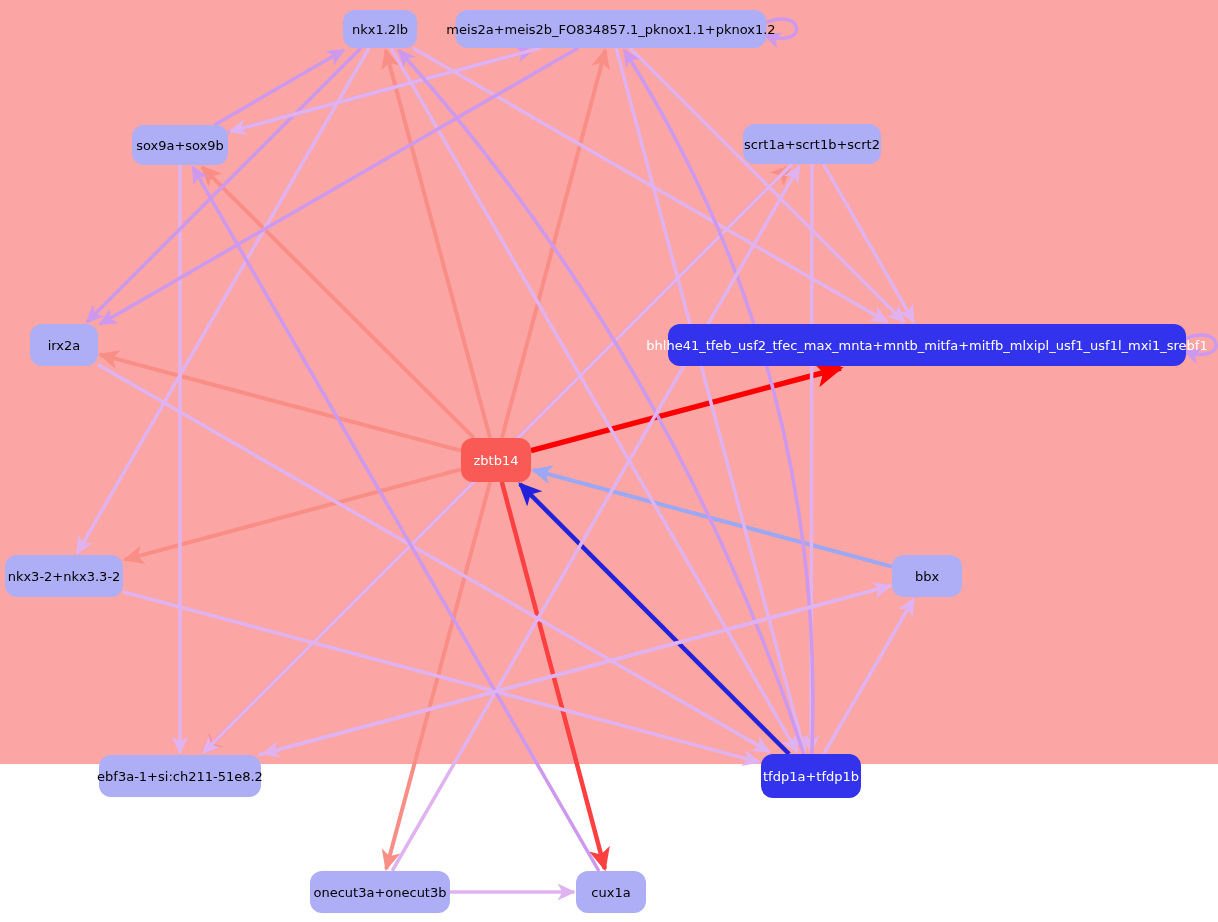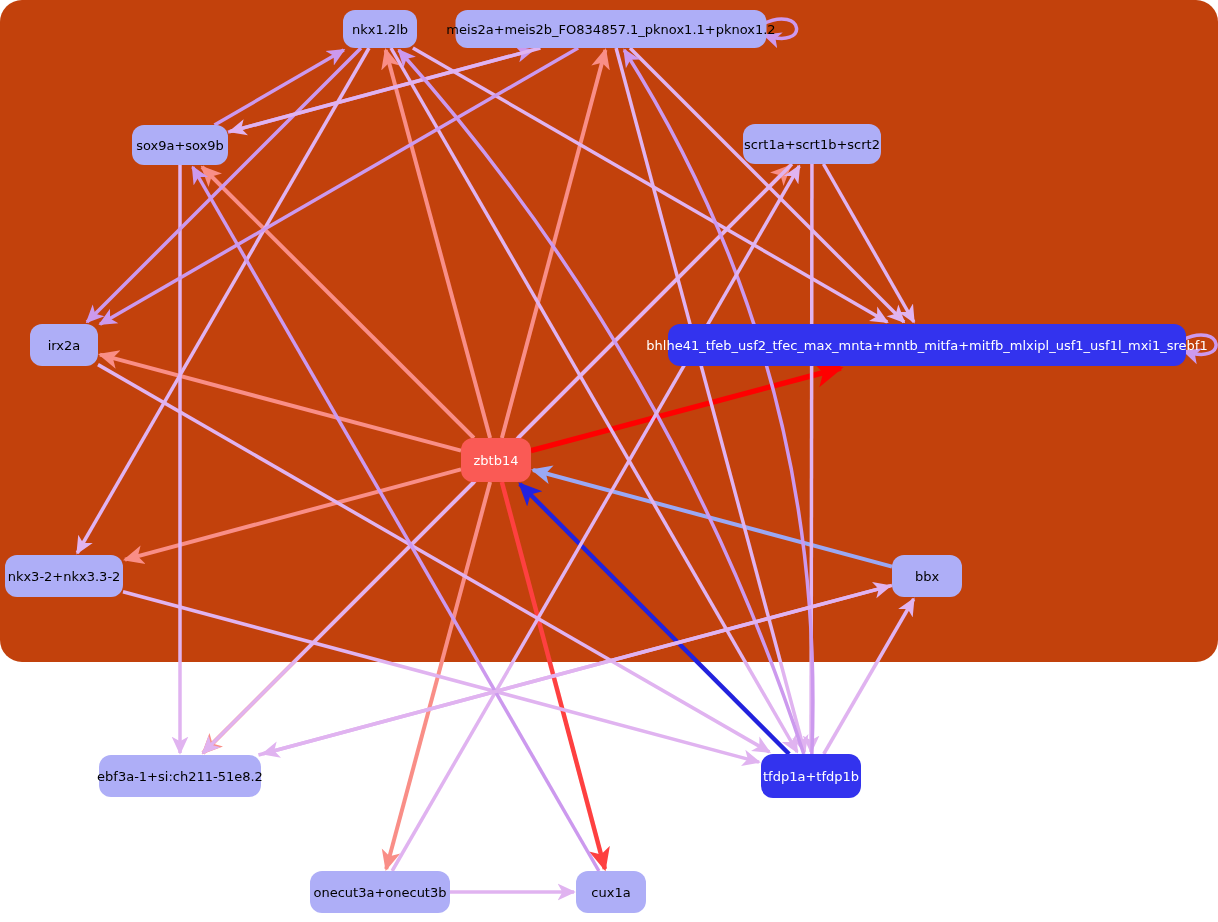--- a/index.html
+++ b/index.html
@@ -9,23 +9,22 @@
   }
   body {
     font-family: "DejaVu Sans", sans-serif;
     width: 1218px;
     height: 922px;
     overflow: hidden;
   }
   #graph-root {
     position: relative;
     width: 1218px;
-    height: 662px;
-    background: #c2410c;
-    border-radius: 22px;
+    height: 764px;
+    background: #fca5a5;
   }
   svg#network-svg {
     display: block;
     width: 1218px;
     height: 922px;
   }
   .node-rect {
     stroke: none;
   }
   .node-label {

